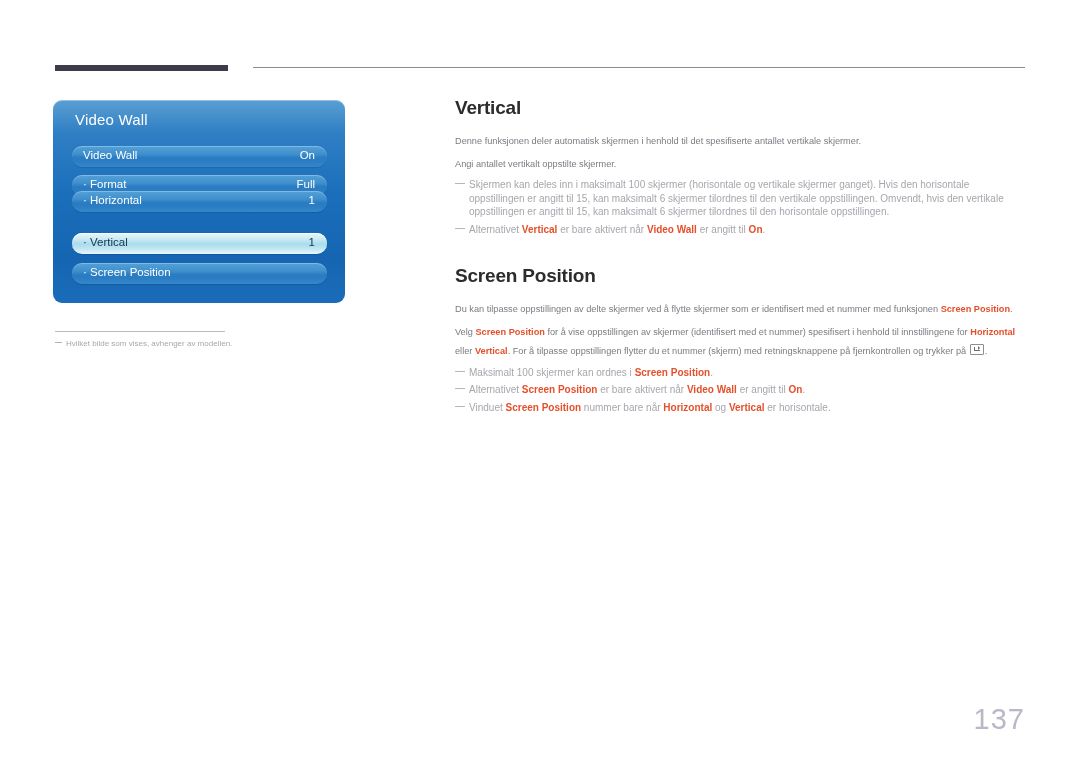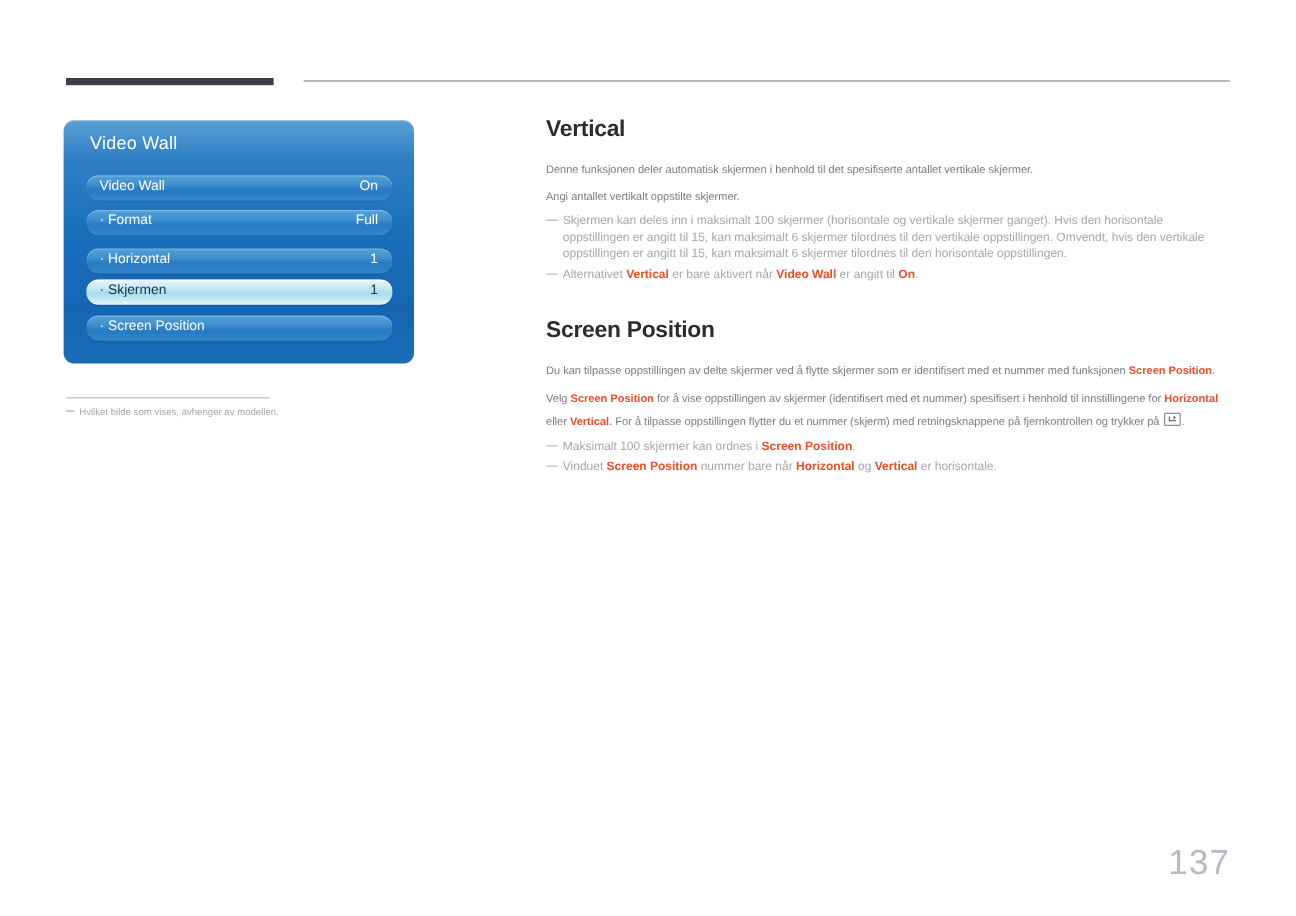--- a/index.html
+++ b/index.html
@@ -211,27 +211,27 @@
   <div class="osd-row normal" style="top:46px">
     <span class="lbl">Video Wall</span>
     <span class="val">On</span>
   </div>
 
   <div class="osd-row normal" style="top:75px">
     <span class="lbl">· Format</span>
     <span class="val">Full</span>
   </div>
 
-  <div class="osd-row normal" style="top:107px">
+  <div class="osd-row normal" style="top:91px">
     <span class="lbl">· Horizontal</span>
     <span class="val">1</span>
   </div>
 
   <div class="osd-row selected" style="top:133px">
-    <span class="lbl">· Skjermen</span>
+    <span class="lbl">· Vertical</span>
     <span class="val">1</span>
   </div>
 
   <div class="osd-row normal" style="top:163px">
     <span class="lbl">· Screen Position</span>
     <span class="val"></span>
   </div>
 </div>
 
 <div id="left-note-rule"></div>
@@ -260,20 +260,24 @@
 
   <p class="body"><span>Du kan tilpasse oppstillingen av delte skjermer ved å flytte skjermer som er identifisert med et nummer med funksjonen </span><span class="kw">Screen Position</span><span>.</span></p>
 
   <p class="body"><span>Velg </span><span class="kw">Screen Position</span><span> for å vise oppstillingen av skjermer (identifisert med et nummer) spesifisert i henhold til innstillingene for </span><span class="kw">Horizontal</span><span> eller </span><span class="kw">Vertical</span><span>. For å tilpasse oppstillingen flytter du et nummer (skjerm) med retningsknappene på fjernkontrollen og trykker på </span><span class="enter-key"></span><span>.</span></p>
 
   <div class="note">
     <span class="marker"></span>
     <span>Maksimalt 100 skjermer kan ordnes i </span><span class="kw-note">Screen Position</span><span>.</span>
   </div>
 
+  <div class="note">
+    <span class="marker"></span>
+    <span>Alternativet </span><span class="kw-note">Screen Position</span><span> er bare aktivert når </span><span class="kw-note">Video Wall</span><span> er angitt til </span><span class="kw-note">On</span><span>.</span>
+  </div>
 
   <div class="note">
     <span class="marker"></span>
     <span>Vinduet </span><span class="kw-note">Screen Position</span><span> nummer bare når </span><span class="kw-note">Horizontal</span><span> og </span><span class="kw-note">Vertical</span><span> er horisontale.</span>
   </div>
 
 </div>
 
 <div id="page-number">137</div>
 

